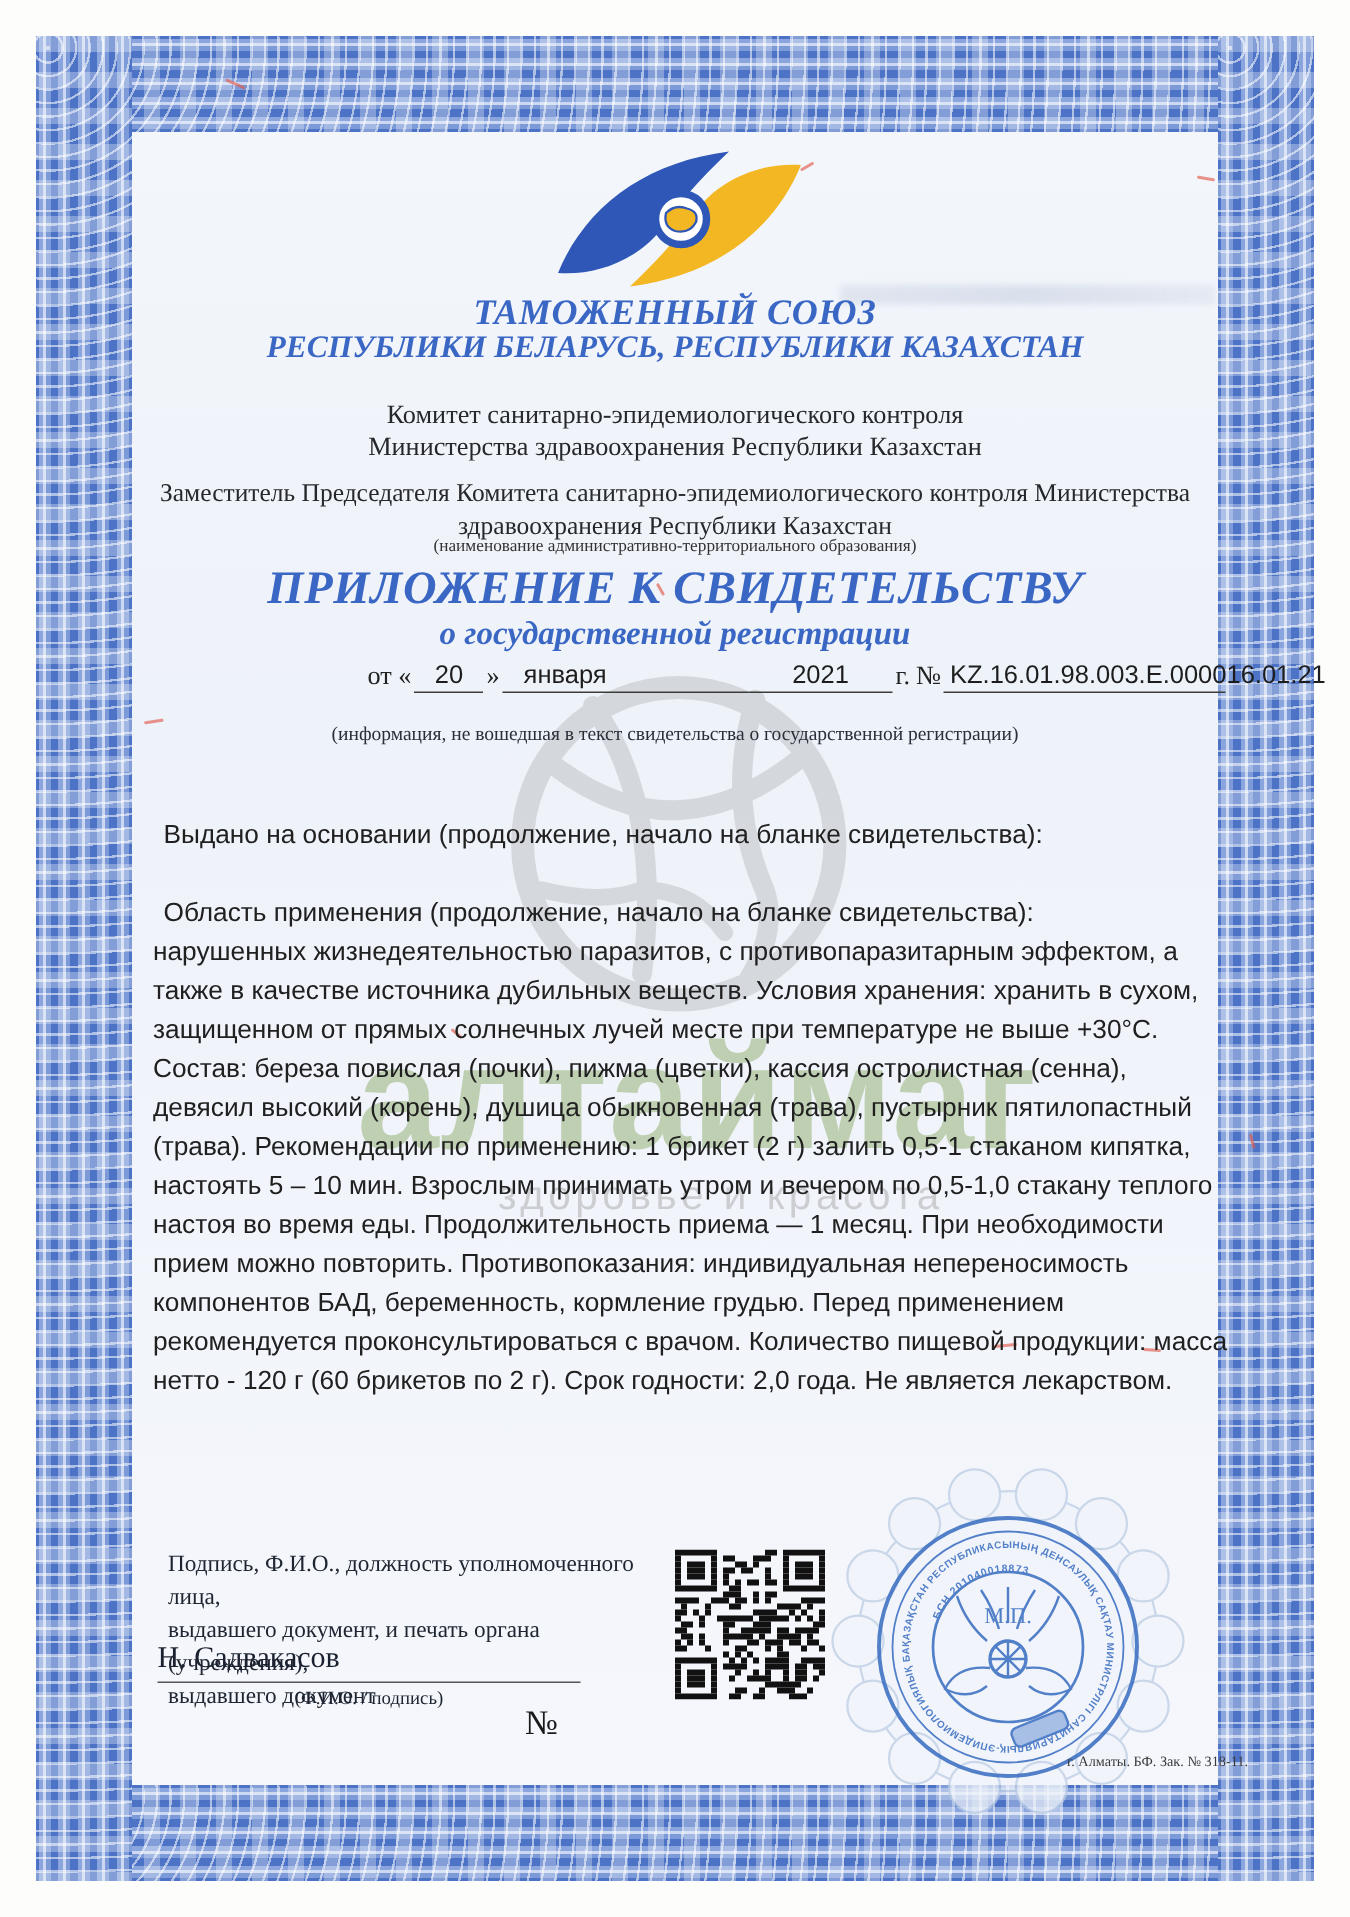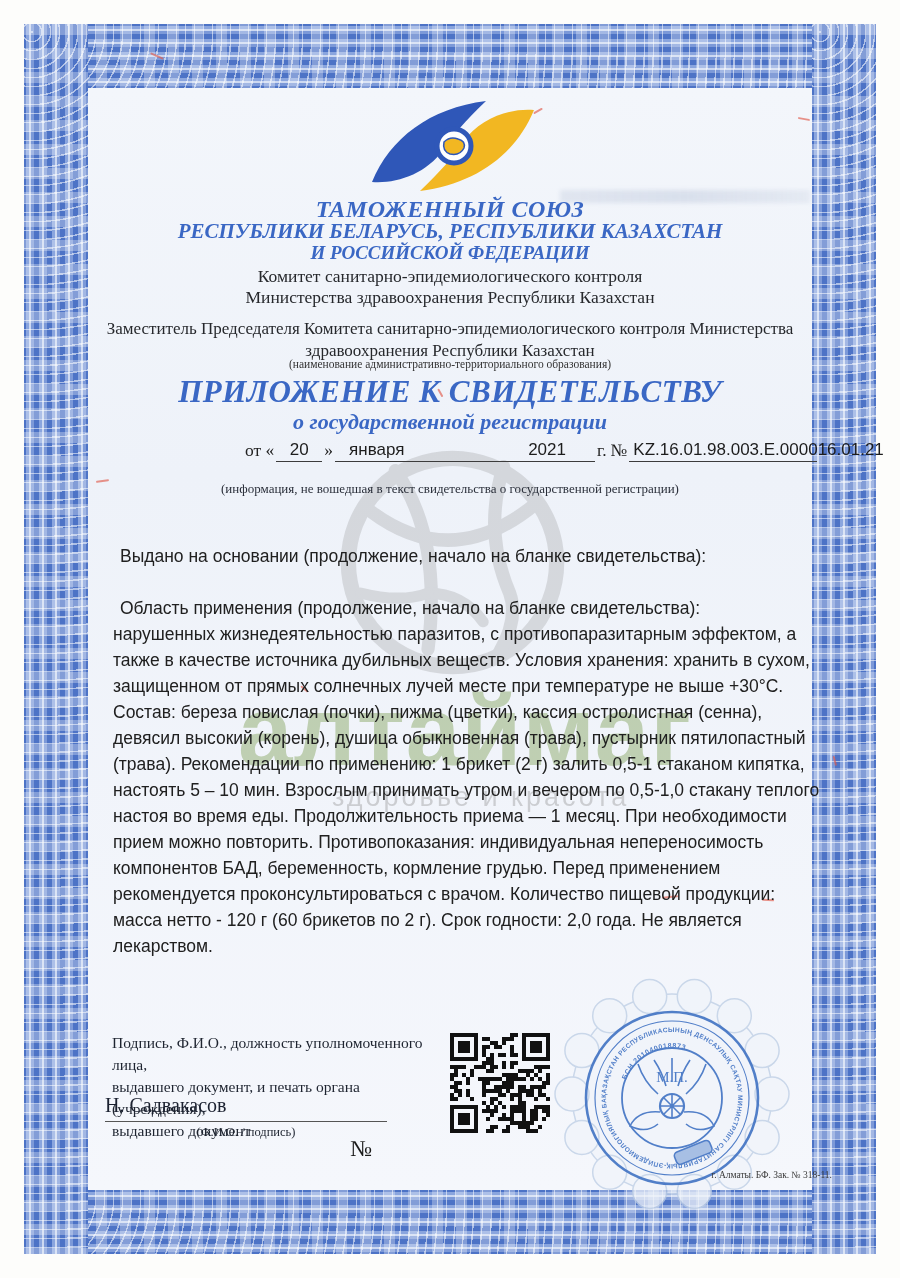--- a/index.html
+++ b/index.html
@@ -54,21 +54,21 @@
         font-size:17px;color:#1d1d1d;padding-bottom:1px;}
   .f-day{width:46px;}
   .f-month{width:150px;text-align:left;padding-left:14px;}
   .f-year{width:96px;}
   .f-num{width:188px;text-align:left;}
   .f-num span{display:inline-block;margin-left:4px;white-space:nowrap;}
   .info-note{top:481px;font-size:13px;color:#2a2f3a;}
   
   .body-block{position:absolute;left:97px;top:543px;width:726px;
             font-family:"Liberation Sans",sans-serif;font-size:17.5px;line-height:26px;color:#202020;}
-  .body-block .para{margin:0 0 26px 16px;}
+  .body-block .para{margin:0 0 26px 5px;}
   .body-block .lead{padding-left:7px;}
   
   .sig-caption{position:absolute;left:112px;top:1032px;width:330px;font-size:15.5px;line-height:22px;color:#1e2430;}
   .sig-name{position:absolute;left:105px;top:1094px;font-size:20px;color:#1b2130;}
   .sig-line{position:absolute;left:105px;top:1121px;width:282px;border-top:1.4px solid #555;}
   .sig-note{position:absolute;left:105px;top:1125px;width:282px;text-align:center;font-size:12.5px;color:#1e2430;}
   
   .qr{position:absolute;left:450px;top:1033px;width:100px;height:100px;}
   
   .rosette{position:absolute;left:550px;top:972px;width:244px;height:244px;opacity:.75;}
@@ -120,21 +120,20 @@
 
   <svg style="position:absolute;left:362px;top:98px;width:182px;height:96px;" viewBox="0 0 182 96">
     <path d="M10,84 C28,40 68,10 124,3 C104,22 90,38 81,52 C64,76 34,86 10,84 Z" fill="#2f57b8"></path>
     <path d="M172,12 C154,56 114,86 58,93 C78,74 92,58 101,44 C118,20 148,10 172,12 Z" fill="#f2b722"></path>
     <circle cx="92" cy="48" r="17" fill="#ffffff" stroke="#2f57b8" stroke-width="5"></circle>
     <path d="M82,44 Q88,38 96,41 Q104,43 102,50 Q98,58 88,56 Q80,53 82,44 Z" fill="#f2b722" stroke="#2f57b8" stroke-width="1.5"></path>
   </svg>
 
   <div class="centered blue-head t1">ТАМОЖЕННЫЙ СОЮЗ</div>
   <div class="centered blue-head t2">РЕСПУБЛИКИ БЕЛАРУСЬ, РЕСПУБЛИКИ КАЗАХСТАН</div>
-  <div class="centered blue-head t3">И РОССИЙСКОЙ ФЕДЕРАЦИИ</div>
   <div class="centered c1">Комитет санитарно-эпидемиологического контроля</div>
   <div class="centered c2">Министерства здравоохранения Республики Казахстан</div>
   <div class="centered dep">Заместитель Председателя Комитета санитарно-эпидемиологического контроля Министерства здравоохранения Республики Казахстан</div>
   <div class="centered terr">(наименование административно-территориального образования)</div>
 
   <div class="centered blue-head title-main">ПРИЛОЖЕНИЕ К СВИДЕТЕЛЬСТВУ</div>
   <div class="centered blue-head title-sub">о государственной регистрации</div>
 
   <div class="date-row">
     <span class="lbl">от «</span>

